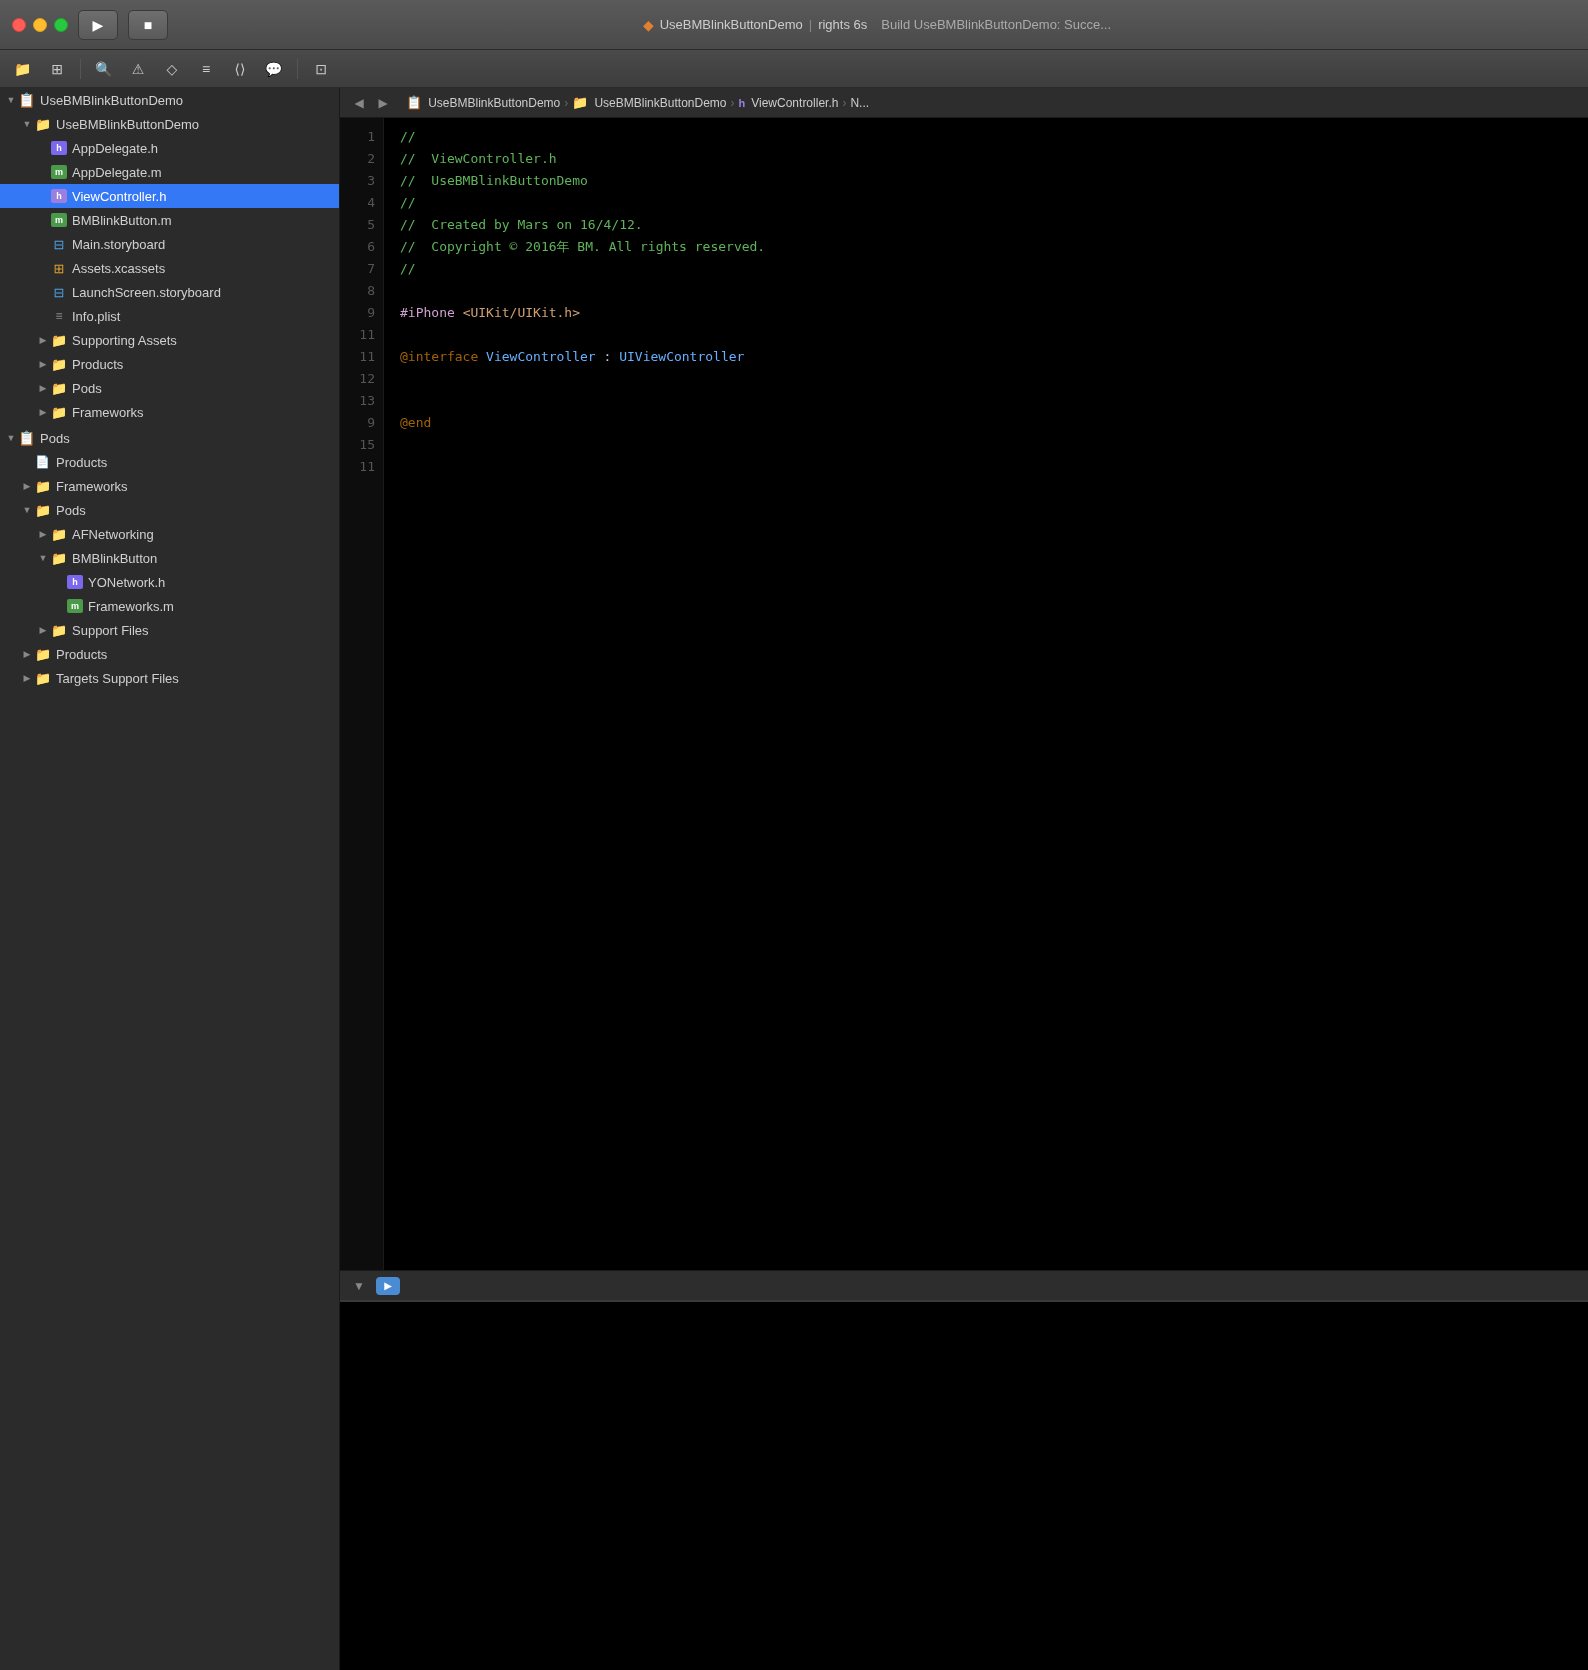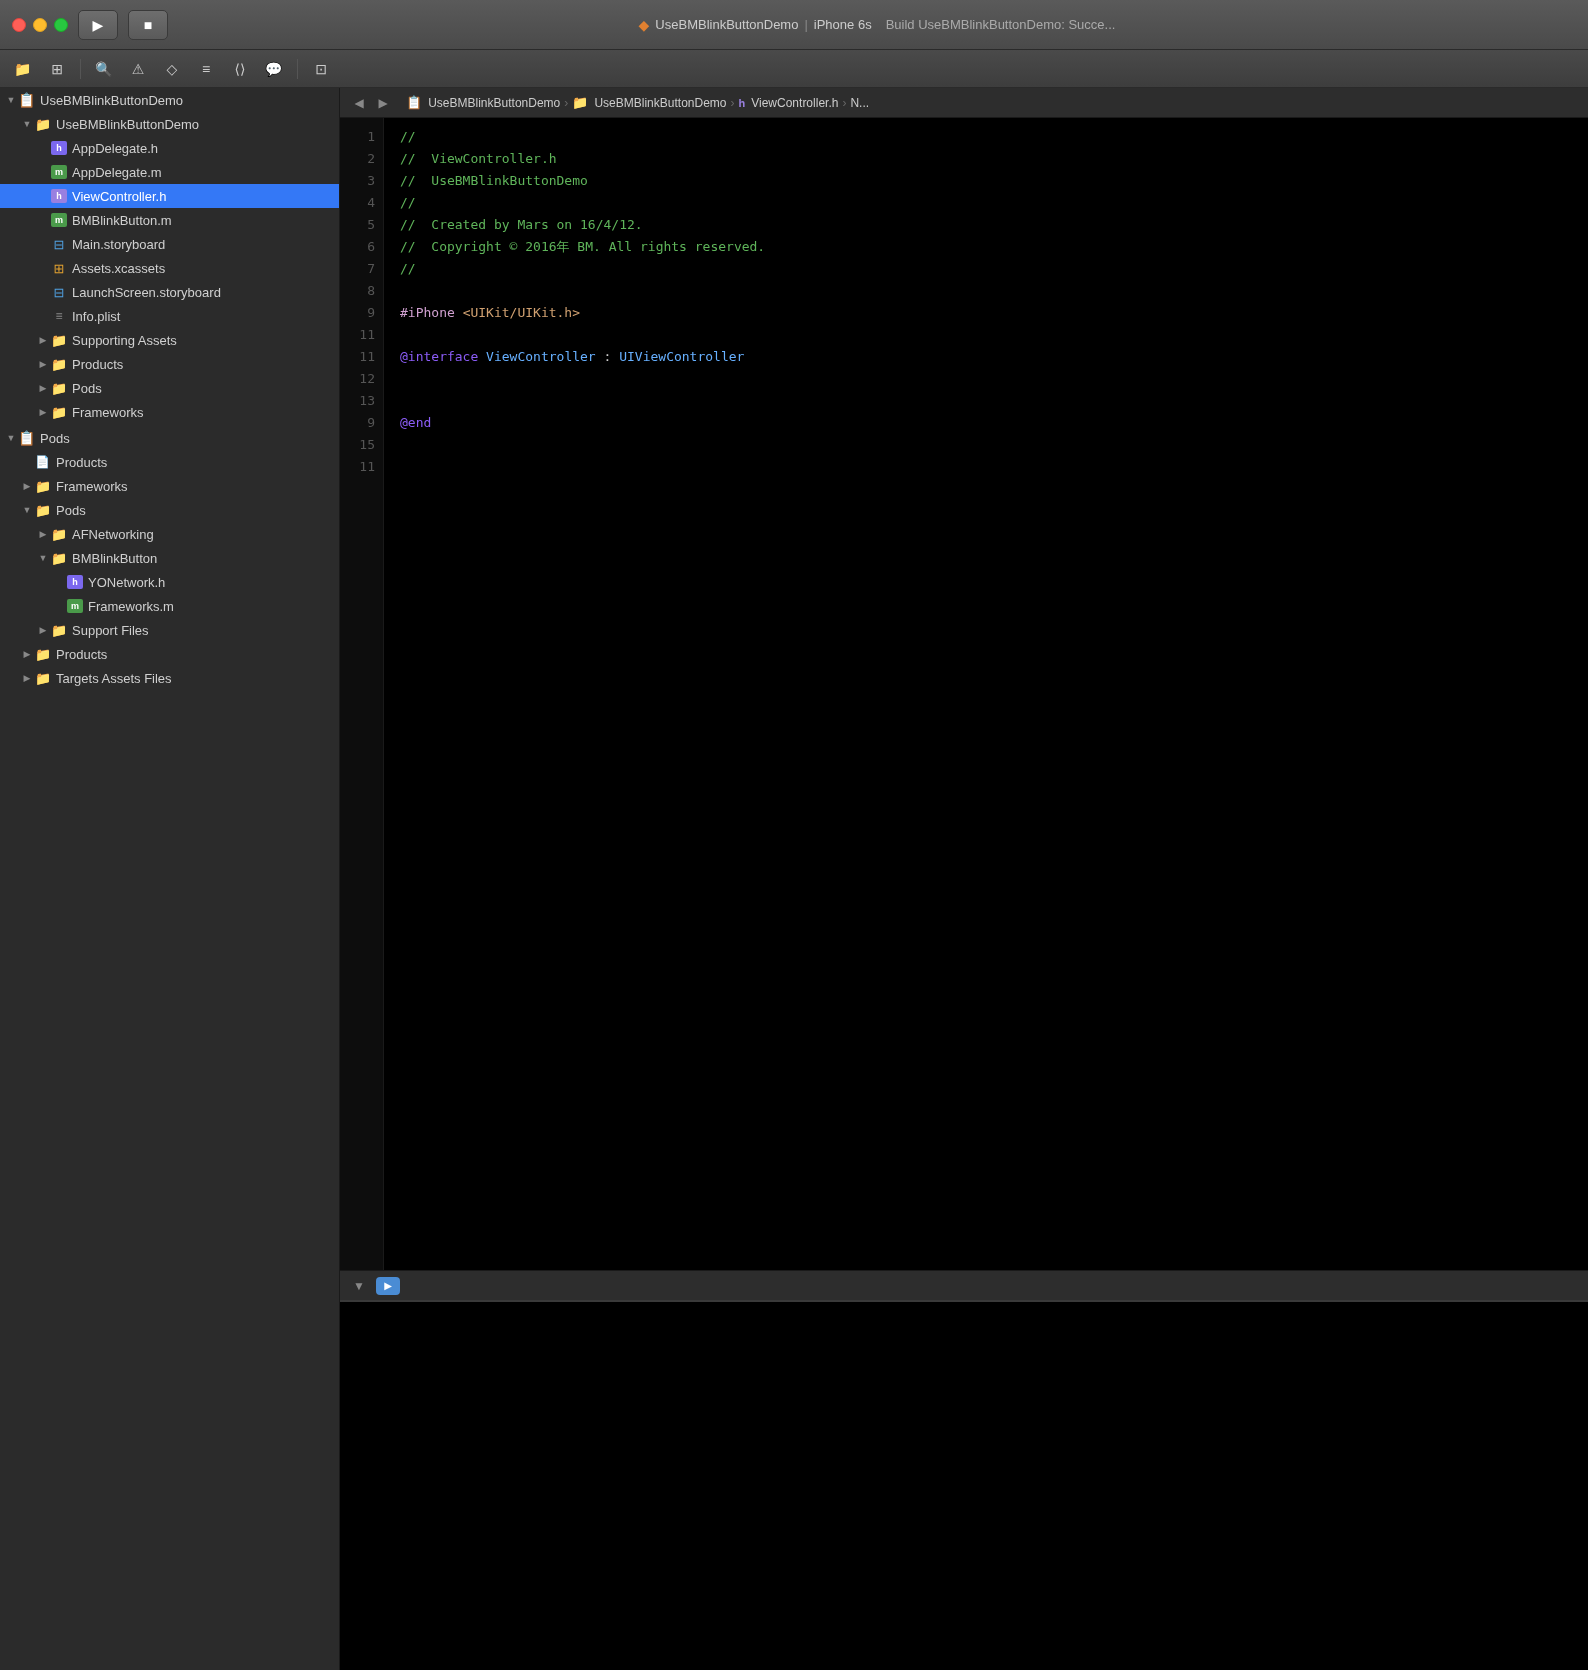--- a/index.html
+++ b/index.html
@@ -187,21 +187,21 @@
       font-size: 13px;
       line-height: 22px;
       color: #d0d0d0;
       white-space: pre;
       overflow-x: auto;
     }
 
     
     .c-comment { color: #5fb45a; }
     .c-preprocessor { color: #d0a0d0; }
-    .c-keyword { color: #8b5cf6; }
+    .c-keyword { color: #a16207; }
     .c-class { color: #67b0ff; }
     .c-string { color: #d0a070; }
 
     
     .bottom-bar {
       height: 30px;
       background: #2d2d2d;
       border-top: 1px solid #1a1a1a;
       display: flex;
       align-items: center;
@@ -239,21 +239,21 @@
     <span class="traffic-light tl-red"></span>
     <span class="traffic-light tl-yellow"></span>
     <span class="traffic-light tl-green"></span>
   </div>
   <div class="run-btn">▶</div>
   <div class="stop-btn">■</div>
   <div class="title-center">
     <span style="color:#e08030; font-size:14px;">◆</span>
     <span>UseBMBlinkButtonDemo</span>
     <span class="title-separator">|</span>
-    <span>iPhone 6s</span>
+    <span>rights 6s</span>
     <span style="color:#aaa; margin-left:8px;">Build UseBMBlinkButtonDemo: Succe...</span>
   </div>
 </div>
 
 <div class="toolbar">
   <button class="toolbar-btn">📁</button>
   <button class="toolbar-btn">⊞</button>
   <div class="toolbar-separator"></div>
   <button class="toolbar-btn">🔍</button>
   <button class="toolbar-btn">⚠</button>
@@ -446,21 +446,21 @@
       <span class="indent" style="width:16px"></span>
       <span class="arrow">▶</span>
       <span class="icon icon-folder">📁</span>
       <span class="label">Products</span>
     </div>
 
     <div class="tree-item" style="padding-left: 4px;">
       <span class="indent" style="width:16px"></span>
       <span class="arrow">▶</span>
       <span class="icon icon-folder">📁</span>
-      <span class="label">Targets Assets Files</span>
+      <span class="label">Targets Support Files</span>
     </div>
 
   </div>
 
   <div class="content-area">
 
     <div class="breadcrumb-bar">
       <div class="breadcrumb-nav">
         <button class="nav-btn">◀</button>
         <button class="nav-btn">▶</button>

